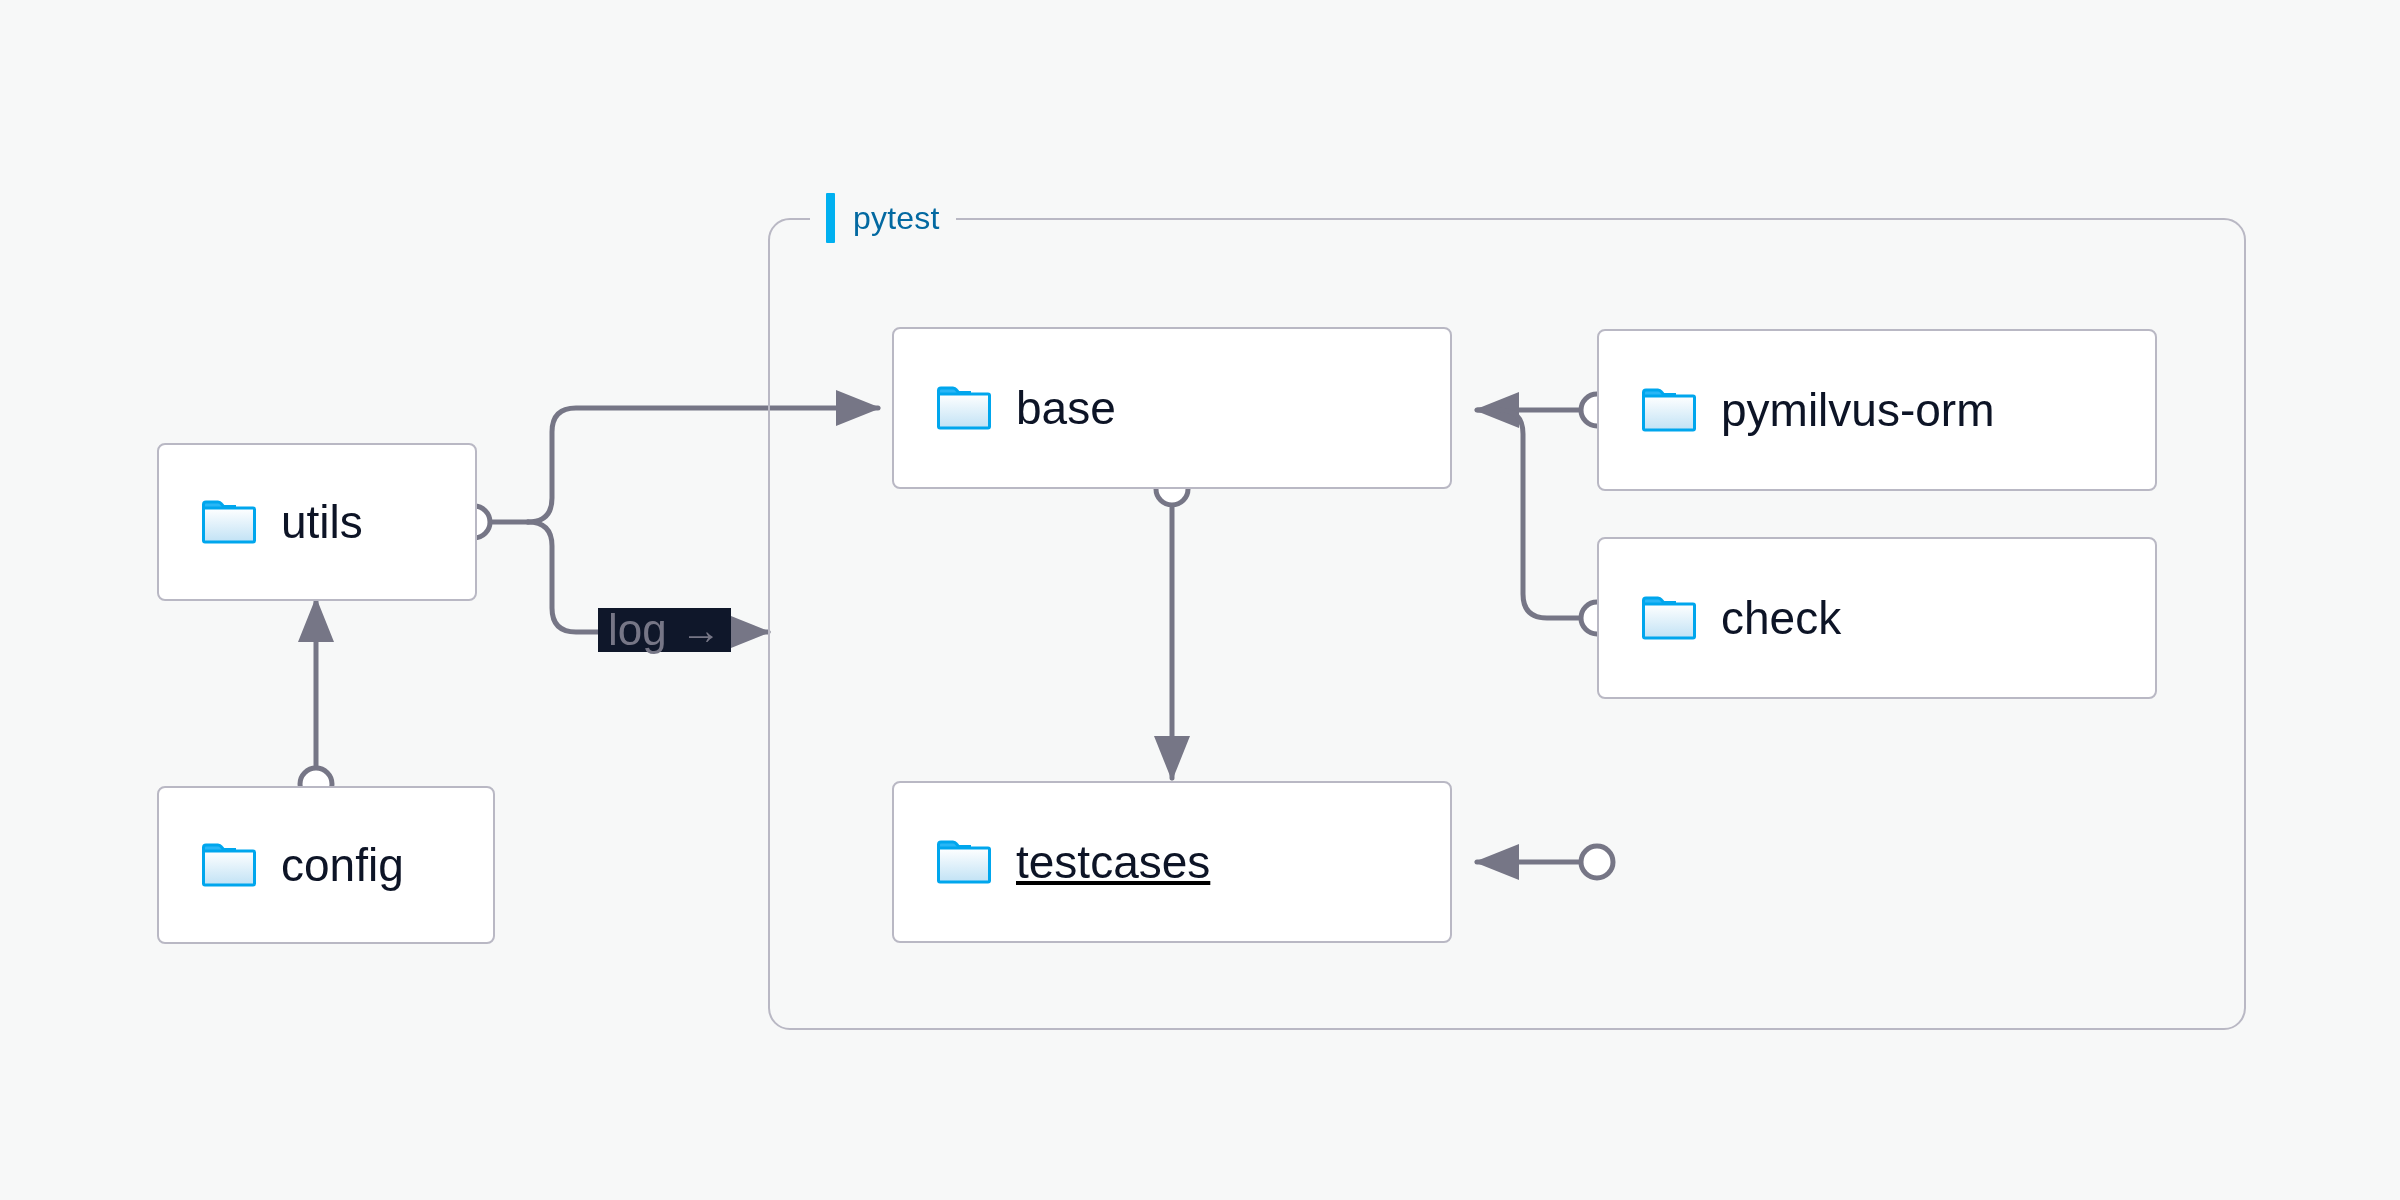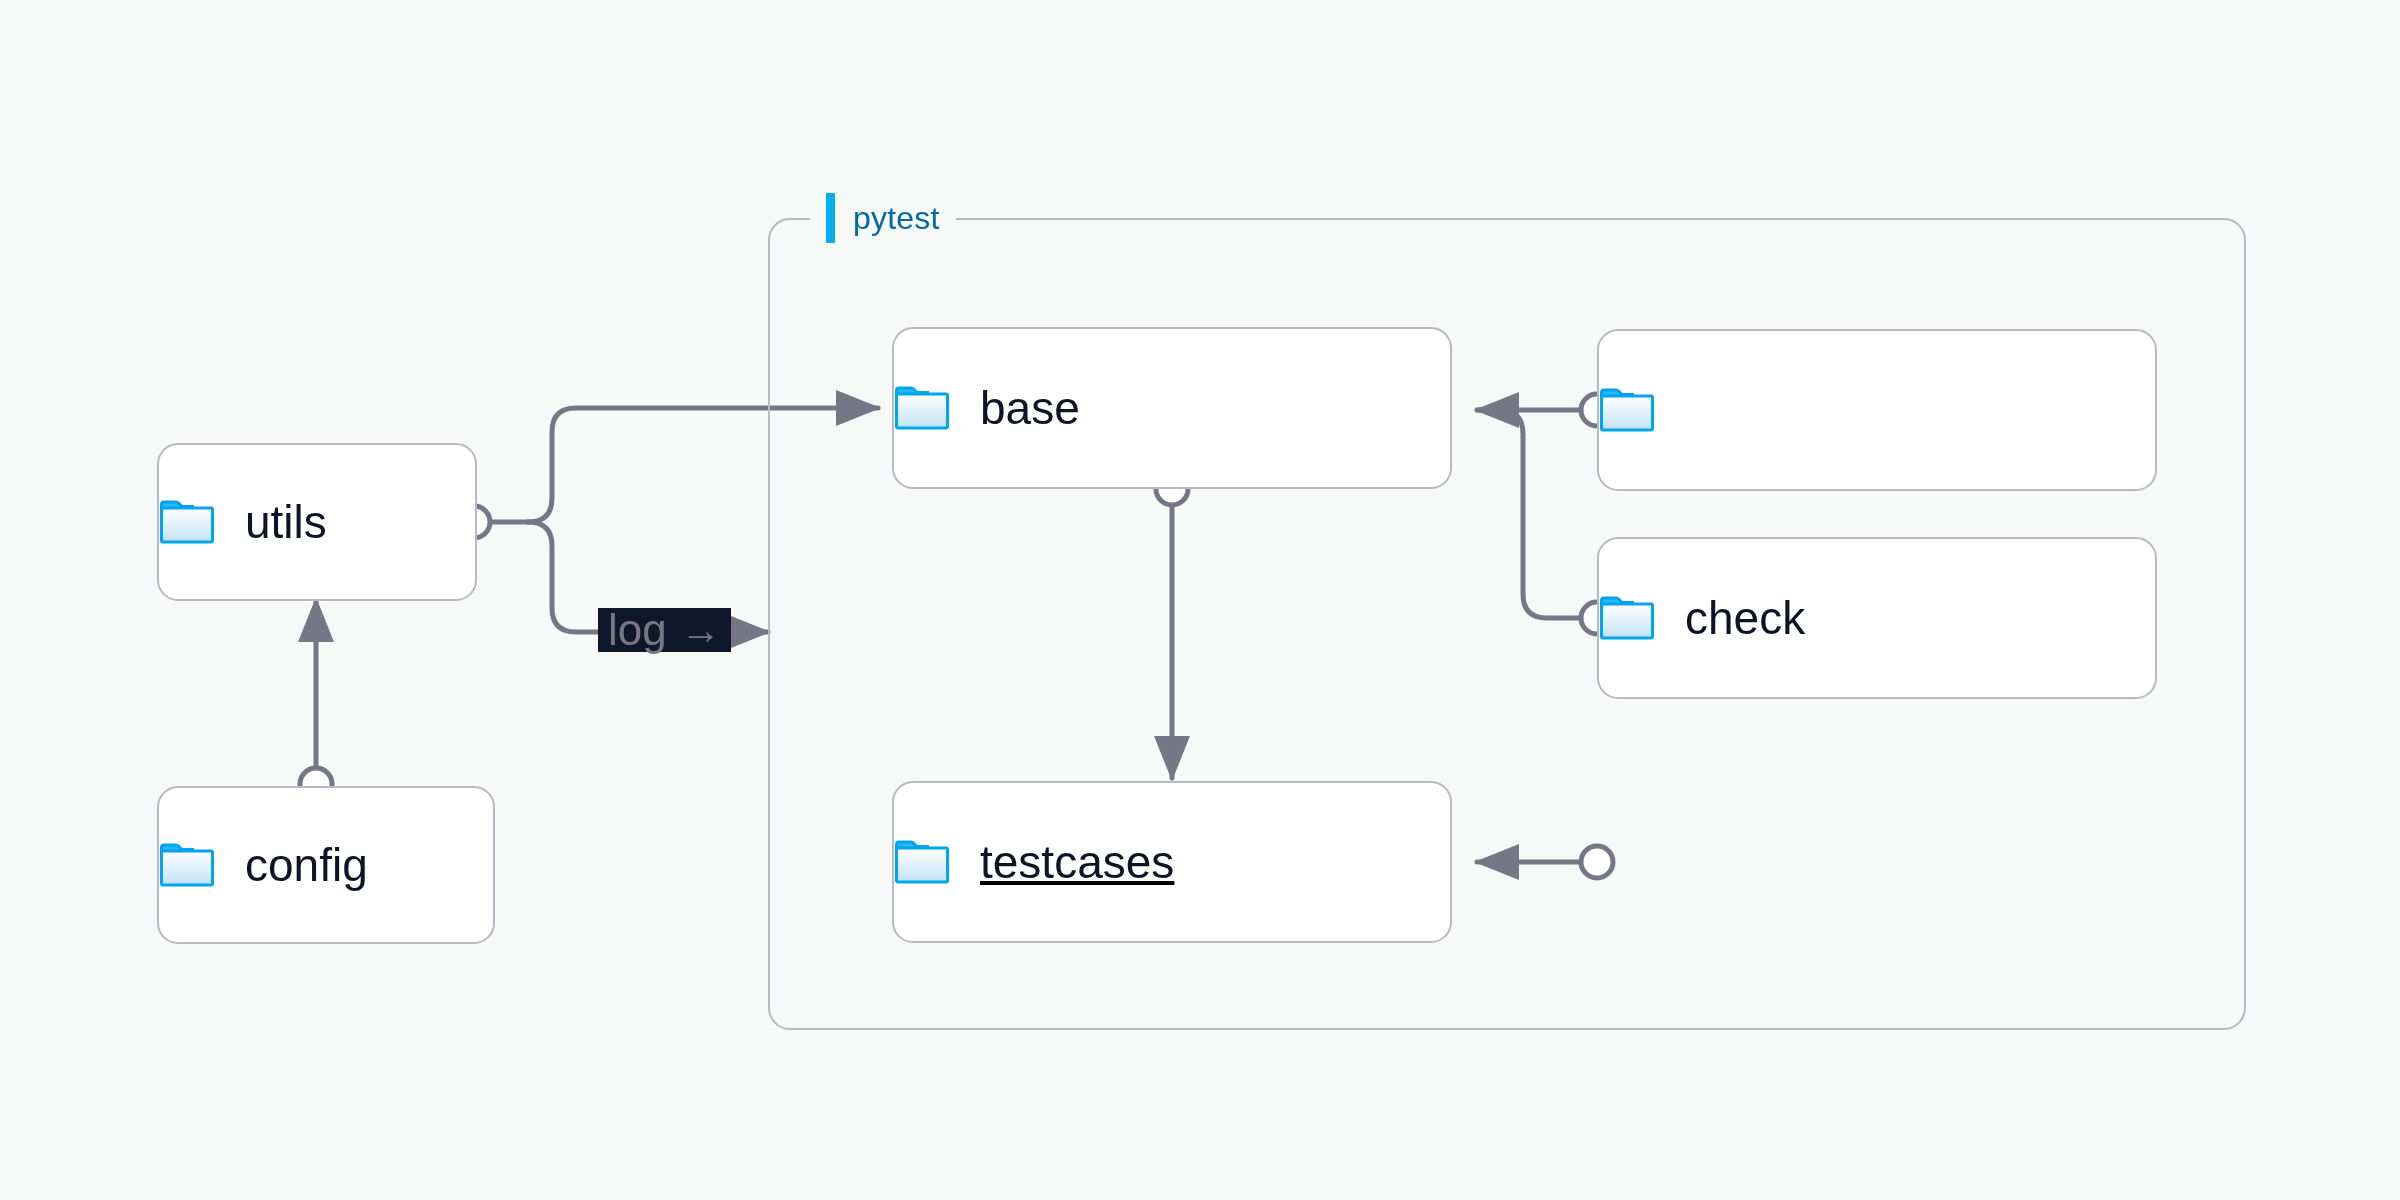--- a/index.html
+++ b/index.html
@@ -34,24 +34,25 @@
   .group-label .txt{
     font-size:32px;color:#0369a1;letter-spacing:.2px;line-height:1;
     white-space:nowrap;
   }
 
   
   .node{
     position:absolute;
     background:#ffffff;
     border:2px solid #b9b8c4;
-    border-radius:21px;
+    border-radius:8px;
     box-sizing:border-box;
     display:flex;align-items:center;
-    gap:30px;
+    padding-left:42px;
+    gap:24px;
   }
   .node .label{
     font-size:46px;
     color:#0d1426;
     line-height:1;
     white-space:nowrap;
     letter-spacing:0px;
   }
 
   
@@ -156,20 +157,21 @@
       <rect x="2.5" y="9" width="51" height="34" rx="1.5" fill="url(#folderGrad)" stroke="#00a6ed" stroke-width="3"></rect>
     </svg>
     <span class="label">testcases</span>
   </div>
 
   <div class="node" style="left:1597px;top:329px;width:560px;height:162px;">
     <svg class="folder" viewBox="0 0 56 46">
       <path d="M2.5 10 L2.5 5.5 Q2.5 3 5 3 L17 3 Q19 3 20.5 5 L22.5 7.5 L35 7.5" fill="#29b6f6" stroke="#00a6ed" stroke-width="3" stroke-linejoin="round"></path>
       <rect x="2.5" y="9" width="51" height="34" rx="1.5" fill="url(#folderGrad)" stroke="#00a6ed" stroke-width="3"></rect>
     </svg>
+    <span class="label">pymilvus-orm</span>
   </div>
 
   <div class="node" style="left:1597px;top:537px;width:560px;height:162px;">
     <svg class="folder" viewBox="0 0 56 46">
       <path d="M2.5 10 L2.5 5.5 Q2.5 3 5 3 L17 3 Q19 3 20.5 5 L22.5 7.5 L35 7.5" fill="#29b6f6" stroke="#00a6ed" stroke-width="3" stroke-linejoin="round"></path>
       <rect x="2.5" y="9" width="51" height="34" rx="1.5" fill="url(#folderGrad)" stroke="#00a6ed" stroke-width="3"></rect>
     </svg>
     <span class="label">check</span>
   </div>
 

